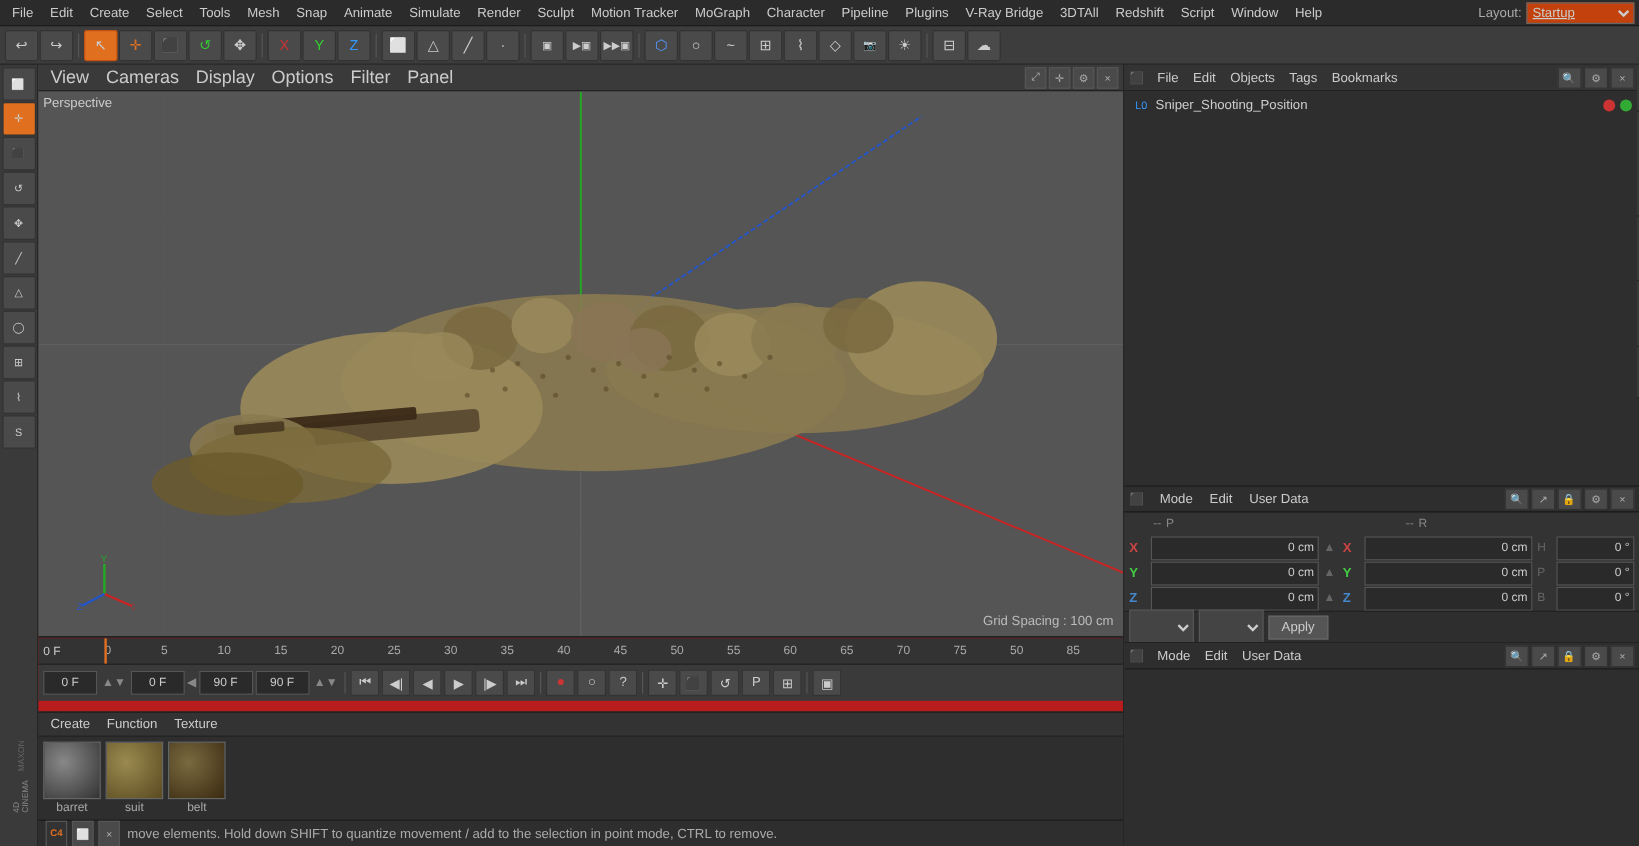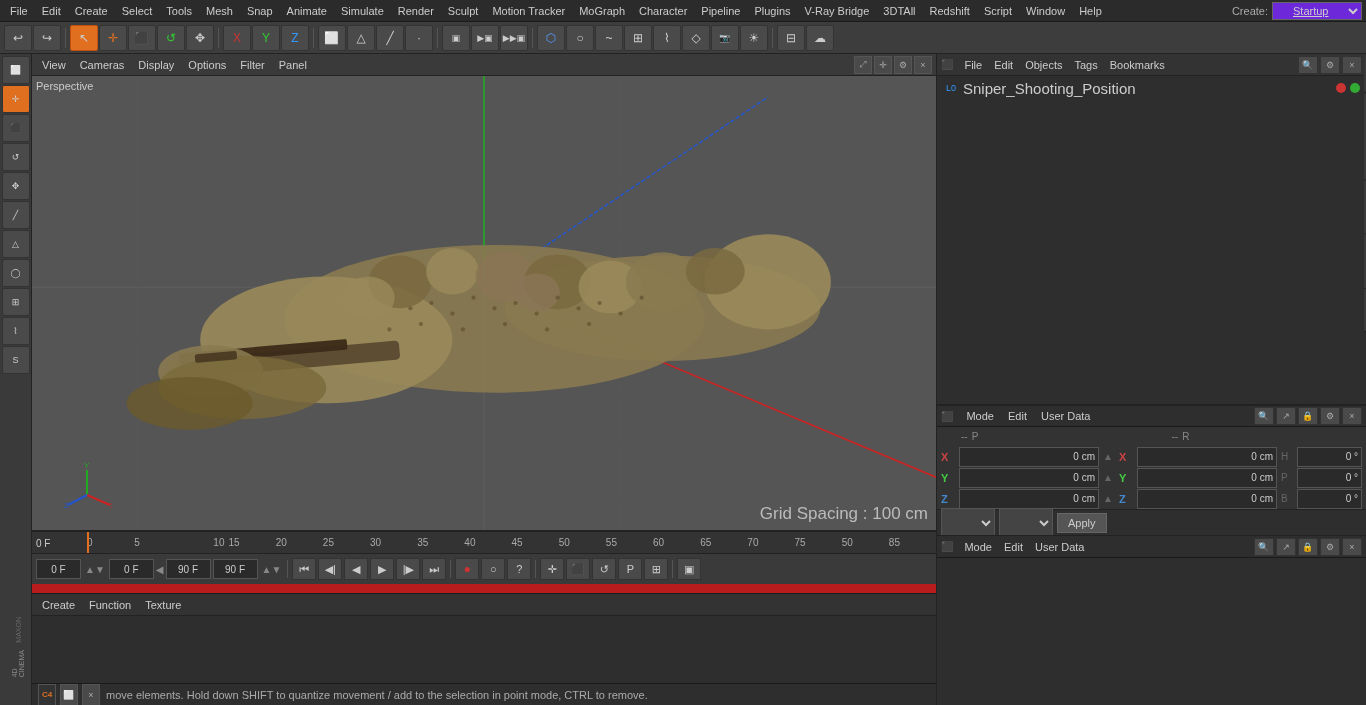--- a/index.html
+++ b/index.html
@@ -32,24 +32,24 @@
       white-space: nowrap;
     }
     .layout-select {
       margin-left: auto;
       display: flex;
       align-items: center;
       gap: 4px;
     }
     .layout-label { color: #aaa; font-size: 11px; }
     .layout-dropdown {
-      background: #6d28d9;
+      background: #c2410c;
       border: 1px solid #666;
       color: #ccc;
-      padding: 1px 16px;
+      padding: 1px 0;
       font-size: 11px;
       width: 90px;
       text-decoration: underline;
     }
 
     
     #toolbar-row {
       display: flex;
       align-items: center;
       height: 32px;
@@ -131,21 +131,21 @@
       border-bottom: 1px solid #222;
       padding: 0 4px;
       gap: 2px;
       position: relative;
       z-index: 2;
     }
     .vp-menu-item {
       padding: 2px 6px;
       color: #ccc;
       cursor: pointer;
-      font-size: 11px;
+      font-size: 15px;
     }
     .vp-icons {
       margin-left: auto;
       display: flex;
       gap: 2px;
     }
     .vp-icon-btn {
       width: 18px;
       height: 18px;
       background: #4a4a4a;
@@ -173,21 +173,21 @@
       left: 4px;
       color: #ccc;
       font-size: 11px;
       z-index: 3;
     }
     #grid-spacing {
       position: absolute;
       bottom: 6px;
       right: 8px;
       color: #bbb;
-      font-size: 17px;
+      font-size: 11px;
       margin-top: 28px;
     }
 
     
     .grid-svg {
       position: absolute;
       top: 0; left: 0;
       width: 100%;
       height: 100%;
     }
@@ -401,21 +401,21 @@
       width: 16px;
       height: 16px;
       display: flex;
       align-items: center;
       justify-content: center;
       font-size: 10px;
     }
     .obj-item-label {
       flex: 1;
       color: #ccc;
-      font-size: 15px;
+      font-size: 11px;
     }
     .obj-item-dot {
       width: 10px;
       height: 10px;
       border-radius: 50%;
     }
     .dot-red { background: #cc3333; }
     .dot-green { background: #33aa33; }
 
     
@@ -584,21 +584,21 @@
   <span class="menu-item">Character</span>
   <span class="menu-item">Pipeline</span>
   <span class="menu-item">Plugins</span>
   <span class="menu-item">V-Ray Bridge</span>
   <span class="menu-item">3DTAll</span>
   <span class="menu-item">Redshift</span>
   <span class="menu-item">Script</span>
   <span class="menu-item">Window</span>
   <span class="menu-item">Help</span>
   <div class="layout-select">
-    <span class="layout-label">Create:</span>
+    <span class="layout-label">Layout:</span>
     <select class="layout-dropdown">
       <option>Startup</option>
     </select>
   </div>
 </div>
 
 <div id="toolbar-row">
 
   <button class="toolbar-btn">↩</button>
   <button class="toolbar-btn">↪</button>
@@ -762,21 +762,21 @@
       </div>
     </div>
 
     <div id="timeline-area">
       <div id="timeline-ruler">
         <span class="time-start">0 F</span>
         <div class="timeline-tick-container">
 
         <span class="timeline-tick" style="left: 0%;">0</span>
             <span class="timeline-tick" style="left: 5.55556%;">5</span>
-            <span class="timeline-tick" style="left: 11.1111%; margin-left: 32px;">10</span>
+            <span class="timeline-tick" style="left: 11.1111%;">10</span>
             <span class="timeline-tick" style="left: 16.6667%;">15</span>
             <span class="timeline-tick" style="left: 22.2222%;">20</span>
             <span class="timeline-tick" style="left: 27.7778%; text-align: right;">25</span>
             <span class="timeline-tick" style="left: 33.3333%;">30</span>
             <span class="timeline-tick" style="left: 38.8889%;">35</span>
             <span class="timeline-tick" style="left: 44.4444%;">40</span>
             <span class="timeline-tick" style="left: 50%;">45</span>
             <span class="timeline-tick" style="left: 55.5556%;">50</span>
             <span class="timeline-tick" style="left: 61.1111%;">55</span>
             <span class="timeline-tick" style="left: 66.6667%;">60</span>
@@ -818,20 +818,37 @@
         <button class="play-btn">▣</button>
       </div>
     </div>
 
     <div id="material-panel">
       <div id="material-menubar">
         <span class="menu-item">Create</span>
         <span class="menu-item">Function</span>
         <span class="menu-item">Texture</span>
       </div>
+      <div id="material-items">
+
+        <div class="material-item">
+          <div class="material-swatch" style="background: radial-gradient(circle at 35% 35%, #888, #333); border-color:#666;"></div>
+          <span class="material-label">barret</span>
+        </div>
+
+        <div class="material-item">
+          <div class="material-swatch" style="background: radial-gradient(circle at 35% 35%, #9a8a50, #5a4a20); border-color:#666;"></div>
+          <span class="material-label">suit</span>
+        </div>
+
+        <div class="material-item">
+          <div class="material-swatch" style="background: radial-gradient(circle at 35% 35%, #7a6a40, #3a2a10); border-color:#666;"></div>
+          <span class="material-label">belt</span>
+        </div>
+      </div>
     </div>
 
     <div id="status-bar">
       <div class="status-icons">
         <div class="status-icon" style="background:#333; color:#e07020; font-weight:bold; font-size:8px;">C4</div>
         <div class="status-icon">⬜</div>
         <div class="status-icon" style="cursor:pointer;">×</div>
       </div>
       <span id="status-text">move elements. Hold down SHIFT to quantize movement / add to the selection in point mode, CTRL to remove.</span>
     </div>

